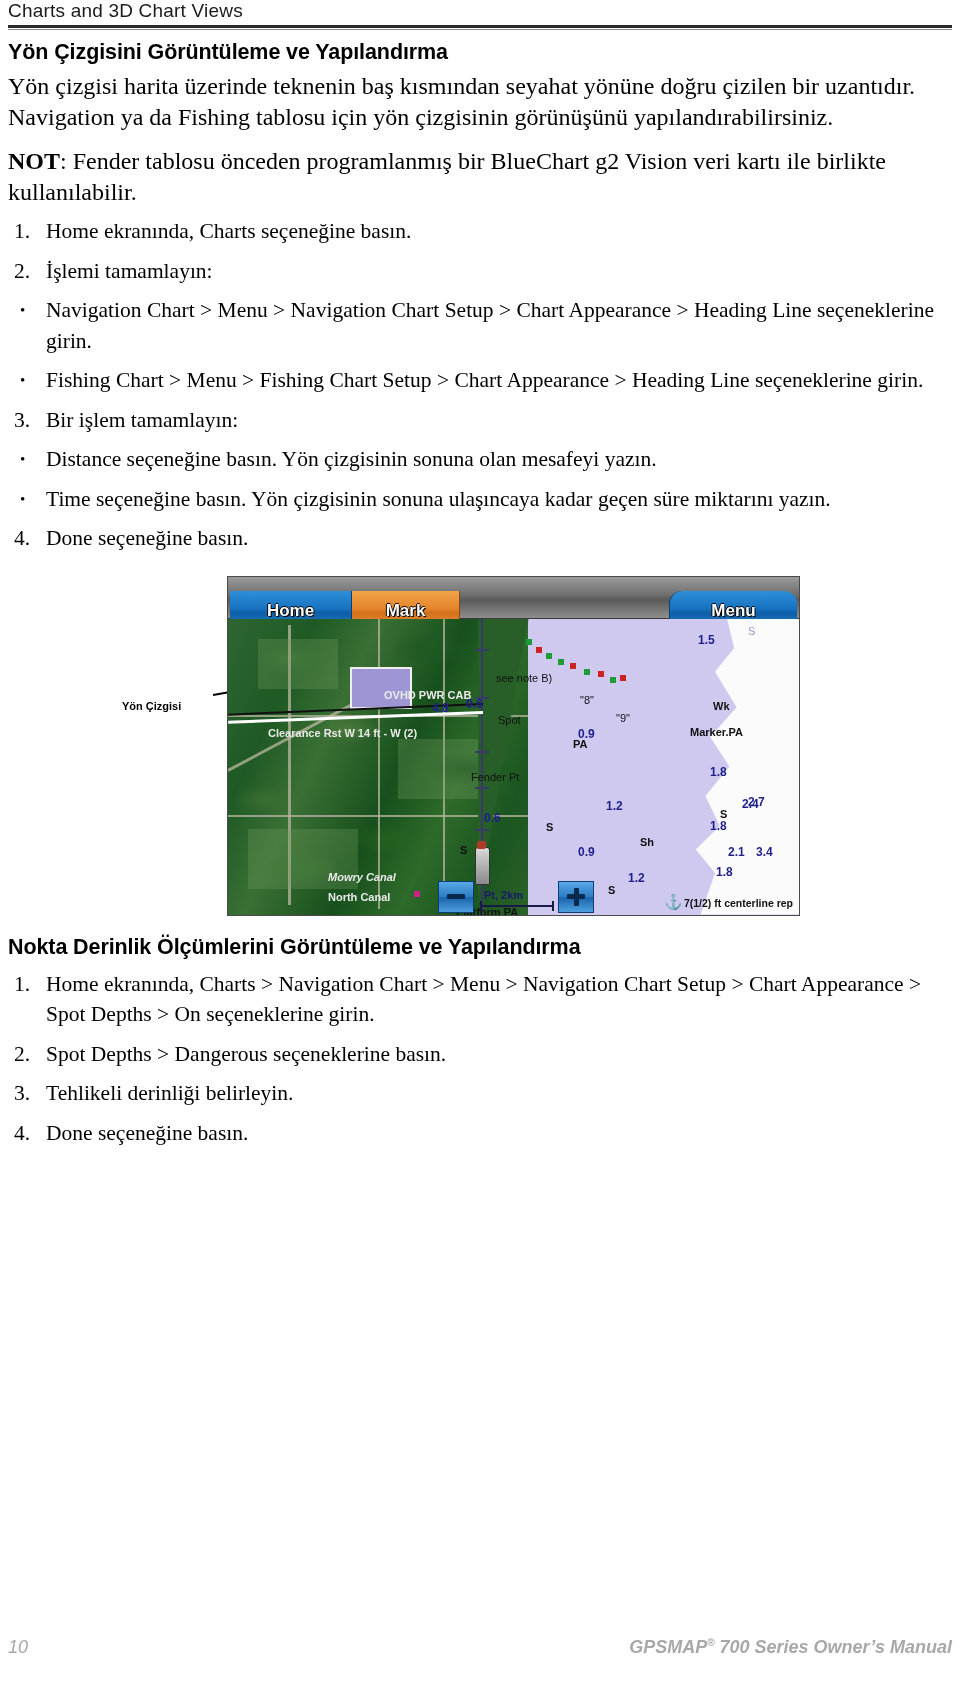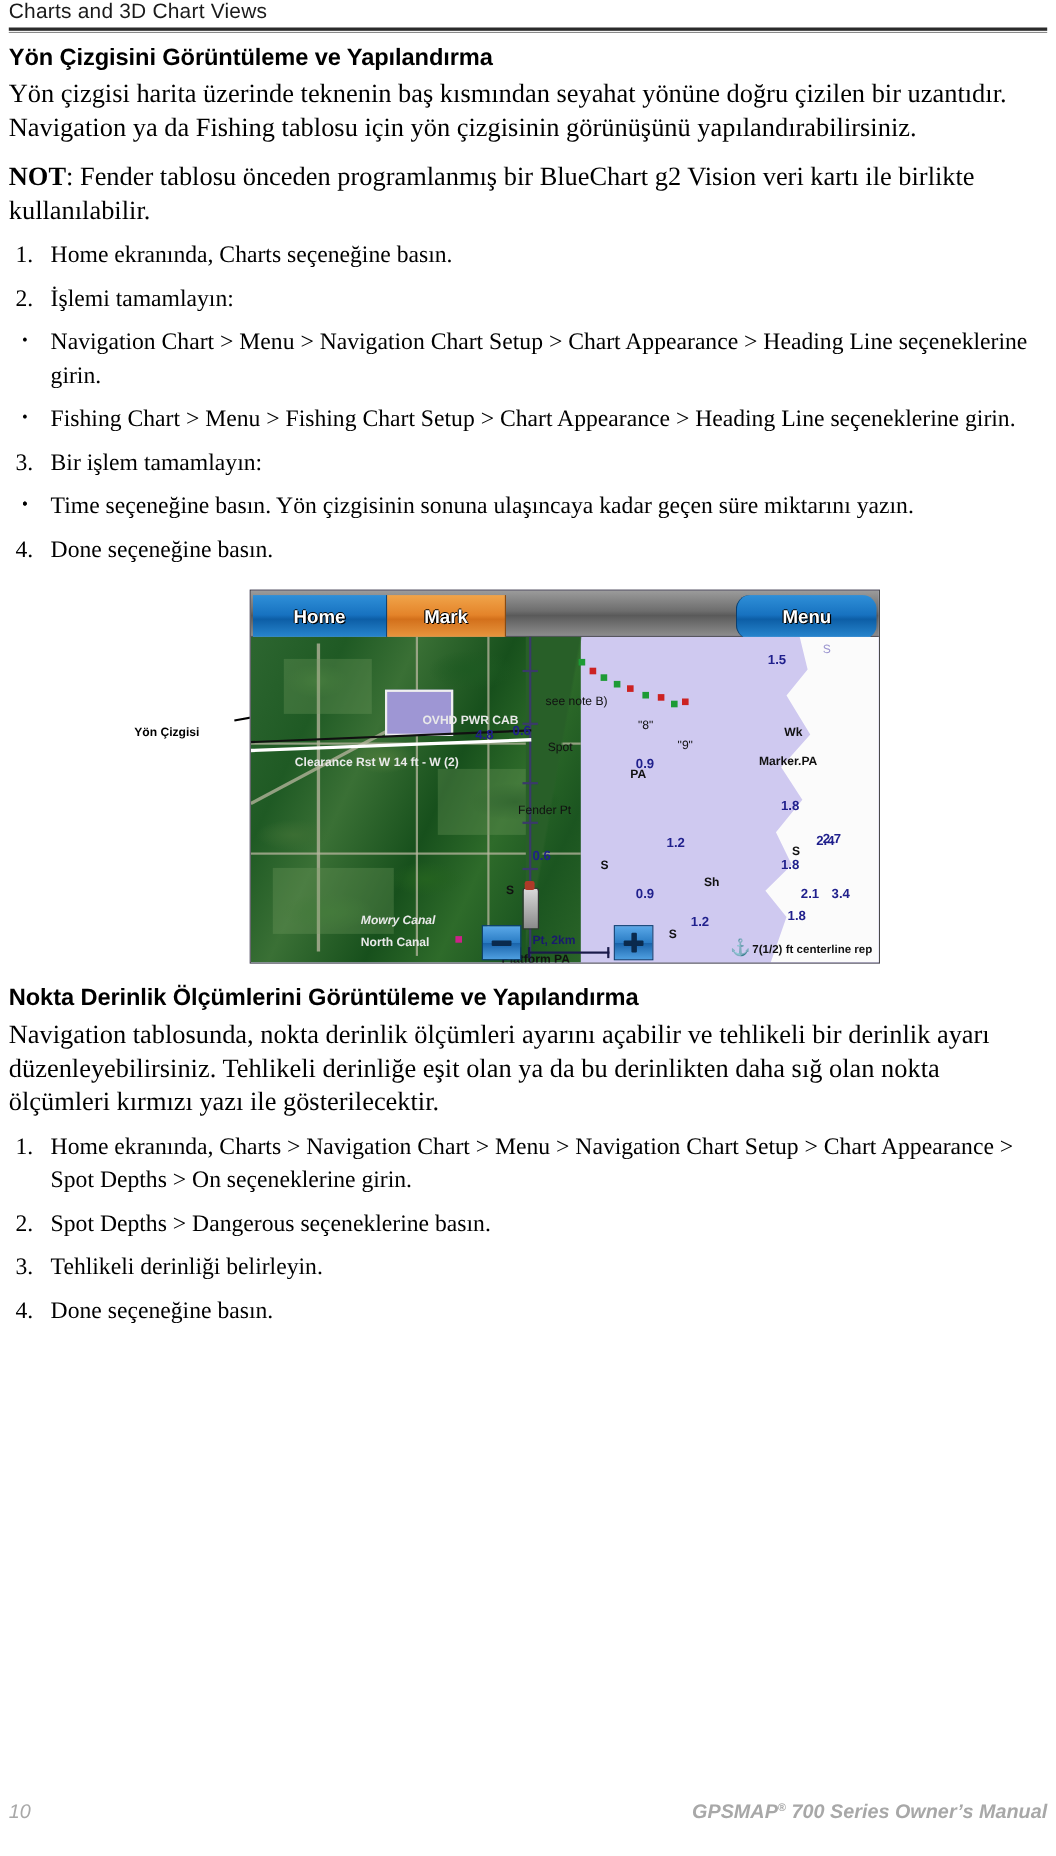--- a/index.html
+++ b/index.html
@@ -125,21 +125,21 @@
     position: absolute;
     left: 0; top: 0;
     width: 100%;
     height: 42px;
     background: linear-gradient(#9b9b9b, #6d6d6d 45%, #5a5a5a 55%, #8d8d8d);
     border-bottom: 1px solid #3b3b3b;
     box-sizing: border-box;
   }
   .gbtn {
     position: absolute;
-    top: 4px;
+    top: 14px;
     height: 40px;
     display: flex;
     align-items: center;
     justify-content: center;
     font-family: "Liberation Sans", sans-serif;
     font-weight: bold;
     font-size: 17px;
     color: #ffffff;
     text-shadow: 1px 1px 0 #000, -1px 0 0 #000, 0 -1px 0 #000;
     box-sizing: border-box;
@@ -424,21 +424,21 @@
   <p class="body">Yön çizgisi harita üzerinde teknenin baş kısmından seyahat yönüne doğru çizilen bir uzantıdır. Navigation ya da Fishing tablosu için yön çizgisinin görünüşünü yapılandırabilirsiniz.</p>
 
   <p class="body gap"><span class="note-lead">NOT</span><span>: Fender tablosu önceden programlanmış bir BlueChart g2 Vision veri kartı ile birlikte kullanılabilir.</span></p>
 
   <ol class="steps" id="s1-steps">
       <li class="step"><span class="marker">1.</span><span>Home ekranında, Charts seçeneğine basın.</span></li>
       <li class="step"><span class="marker">2.</span><span>İşlemi tamamlayın:</span></li>
       <li class="step bullet"><span class="marker">•</span><span>Navigation Chart &gt; Menu &gt; Navigation Chart Setup &gt; Chart Appearance &gt; Heading Line seçeneklerine girin.</span></li>
       <li class="step bullet"><span class="marker">•</span><span>Fishing Chart &gt; Menu &gt; Fishing Chart Setup &gt; Chart Appearance &gt; Heading Line seçeneklerine girin.</span></li>
       <li class="step"><span class="marker">3.</span><span>Bir işlem tamamlayın:</span></li>
-      <li class="step bullet"><span class="marker">•</span></li>
+      <li class="step bullet"><span class="marker">•</span><span>Distance seçeneğine basın. Yön çizgisinin sonuna olan mesafeyi yazın.</span></li>
       <li class="step bullet"><span class="marker">•</span><span>Time seçeneğine basın. Yön çizgisinin sonuna ulaşıncaya kadar geçen süre miktarını yazın.</span></li>
       <li class="step"><span class="marker">4.</span><span>Done seçeneğine basın.</span></li>
     </ol>
 
   <div class="figure-wrap">
 
     <div class="callout-label">Yön Çizgisi</div>
     <div class="callout-line"></div>
 
     <div class="gps">
@@ -544,21 +544,20 @@
         <div class="scale-text">Pt, 2km</div>
         <div class="scale-bar"></div>
         <div class="anchor-glyph">⚓</div>
         <div class="centerline-text">7(1/2) ft centerline rep</div>
       </div>
 
     </div>
   </div>
 
   <h2 class="sec-title" style="margin-top:14px;">Nokta Derinlik Ölçümlerini Görüntüleme ve Yapılandırma</h2>
-  <p class="body">Navigation tablosunda, nokta derinlik ölçümleri ayarını açabilir ve tehlikeli bir derinlik ayarı düzenleyebilirsiniz. Tehlikeli derinliğe eşit olan ya da bu derinlikten daha sığ olan nokta ölçümleri kırmızı yazı ile gösterilecektir.</p>
   <ol class="steps" id="s2-steps">
       <li class="step"><span class="marker">1.</span><span>Home ekranında, Charts &gt; Navigation Chart &gt; Menu &gt; Navigation Chart Setup &gt; Chart Appearance &gt; Spot Depths &gt; On seçeneklerine girin.</span></li>
       <li class="step"><span class="marker">2.</span><span>Spot Depths &gt; Dangerous seçeneklerine basın.</span></li>
       <li class="step"><span class="marker">3.</span><span>Tehlikeli derinliği belirleyin.</span></li>
       <li class="step"><span class="marker">4.</span><span>Done seçeneğine basın.</span></li>
     </ol>
 
 </div>
 
 <div class="page-footer">

